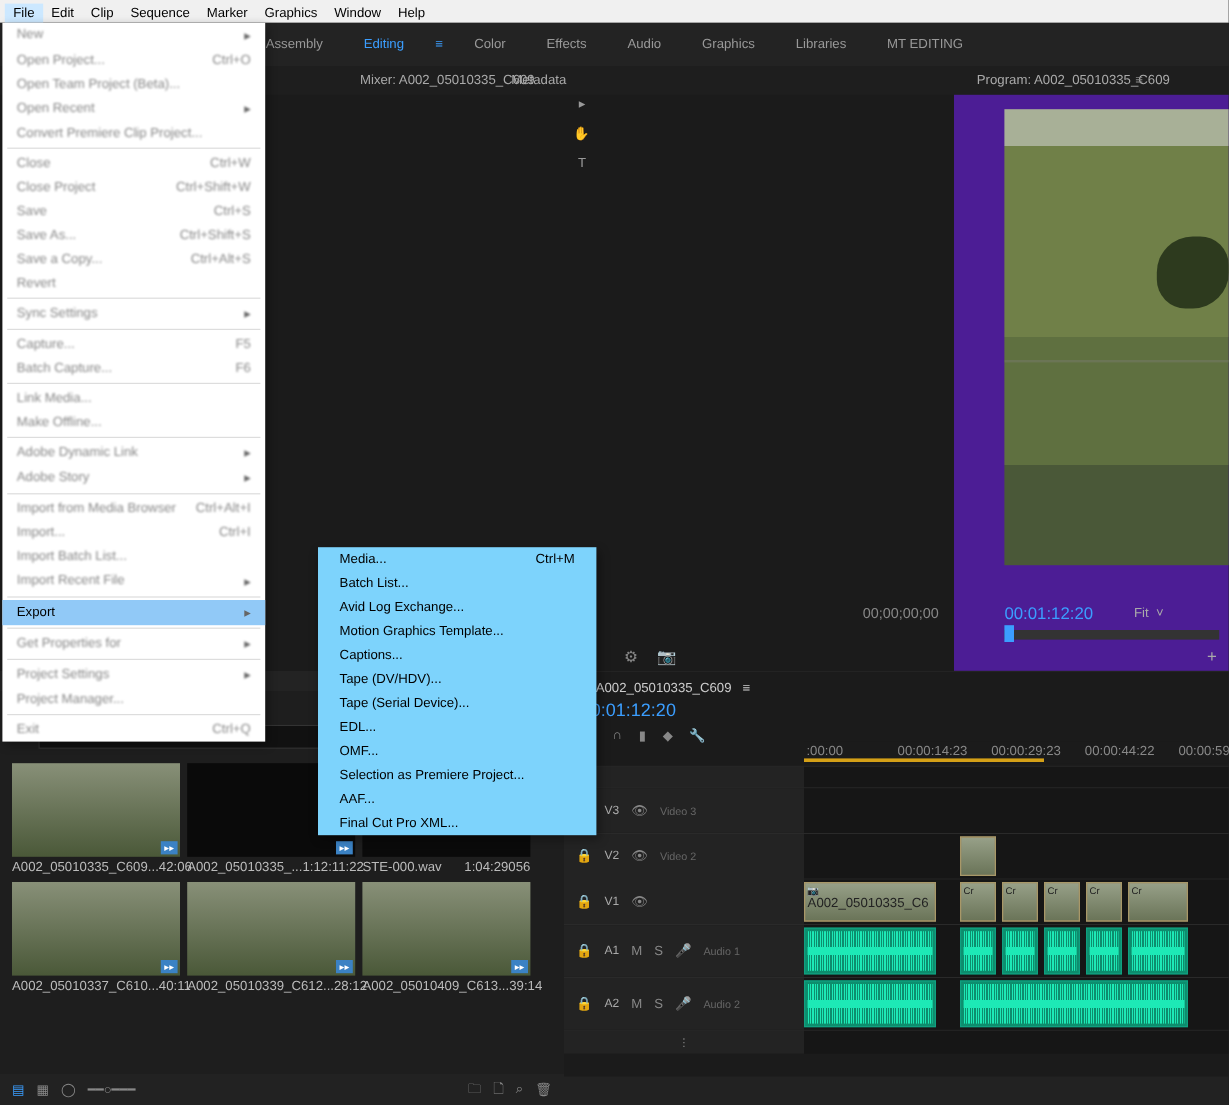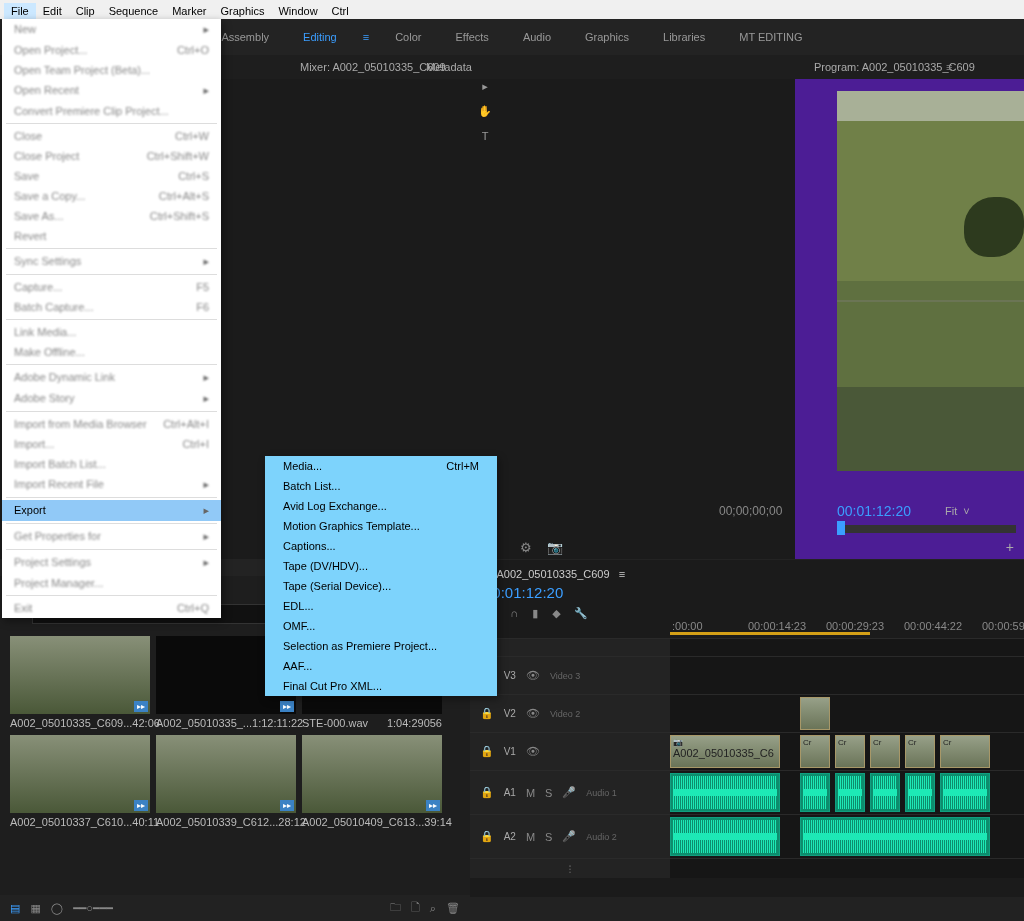--- a/index.html
+++ b/index.html
@@ -95,21 +95,21 @@
 <body>
 
 <div class="menubar">
   <div class="mi active">File</div>
   <div class="mi">Edit</div>
   <div class="mi">Clip</div>
   <div class="mi">Sequence</div>
   <div class="mi">Marker</div>
   <div class="mi">Graphics</div>
   <div class="mi">Window</div>
-  <div class="mi">Ctrl</div>
+  <div class="mi">Help</div>
 </div>
 
 <div class="wstabs">
   <div class="ws">Assembly</div>
   <div class="ws act">Editing</div>
   <span style="color:#3b9eff">≡</span>
   <div class="ws">Color</div>
   <div class="ws">Effects</div>
   <div class="ws">Audio</div>
   <div class="ws">Graphics</div>
@@ -170,26 +170,26 @@
     </div>
     <div class="fi">
       <span>Close Project</span>
       <span>Ctrl+Shift+W</span>
     </div>
     <div class="fi">
       <span>Save</span>
       <span>Ctrl+S</span>
     </div>
     <div class="fi">
+      <span>Save As...</span>
+      <span>Ctrl+Shift+S</span>
+    </div>
+    <div class="fi">
       <span>Save a Copy...</span>
       <span>Ctrl+Alt+S</span>
-    </div>
-    <div class="fi">
-      <span>Save As...</span>
-      <span>Ctrl+Shift+S</span>
     </div>
     <div class="fi">
       <span>Revert</span>
     </div>
     <div class="sep"></div>
     <div class="fi">
       <span>Sync Settings</span>
       <span class="arrow">▸</span>
     </div>
     <div class="sep"></div>

